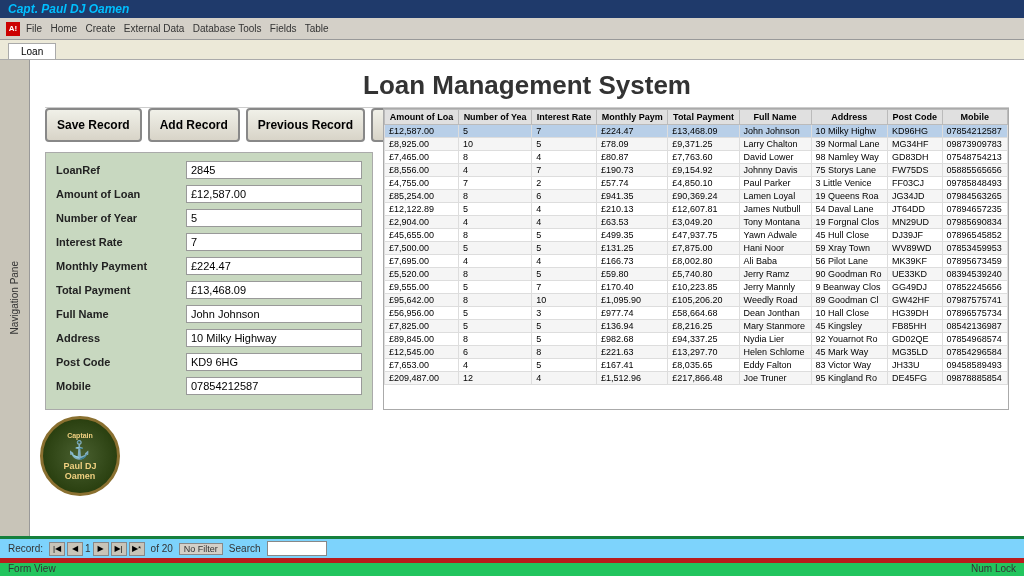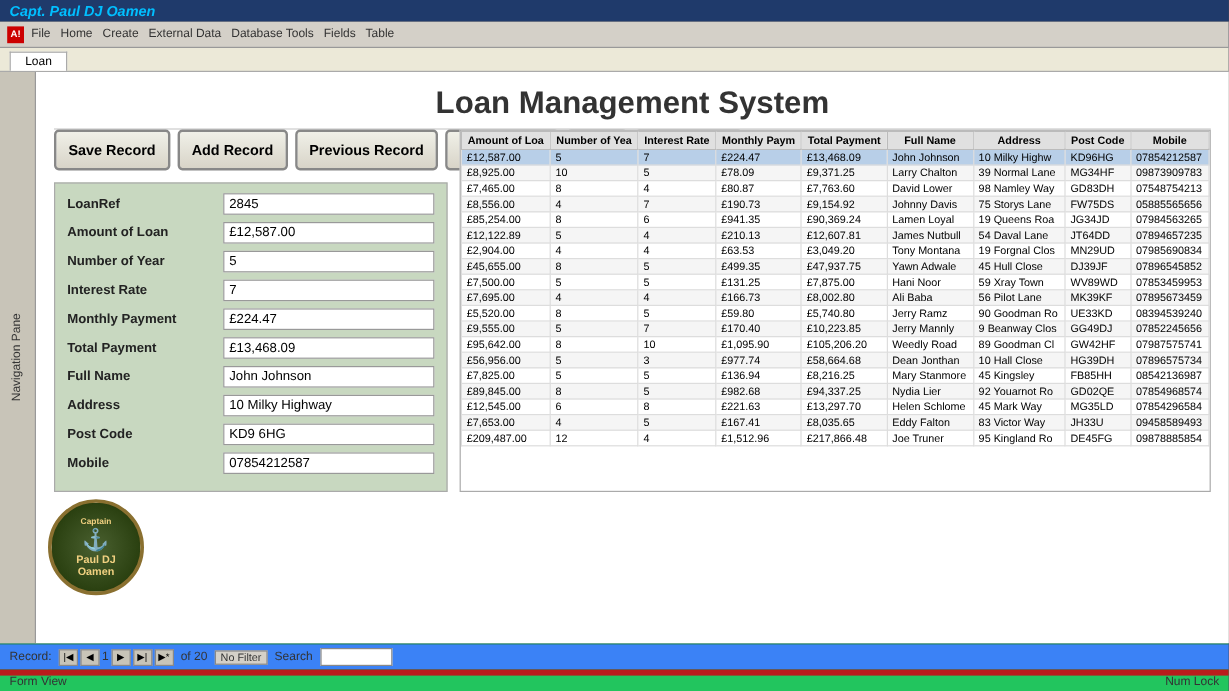--- a/index.html
+++ b/index.html
@@ -223,26 +223,26 @@
       border: 1px solid #ddd;
       padding: 1px 4px;
       white-space: nowrap;
       font-size: 9px;
     }
     .data-table tr:nth-child(even) td { background: #f5f5f5; }
     .data-table tr.selected td { background: #b8cfe8; }
 
     
     .status-bar {
-      background: #3b82f6;
+      background: #7dd3fc;
       height: 22px;
       display: flex;
       align-items: center;
       padding: 0 8px;
-      border-top: 1px solid #15803d;
+      border-top: 3px solid #15803d;
       font-size: 10px;
       color: #333;
       gap: 6px;
     }
     .nav-controls {
       display: flex;
       align-items: center;
       gap: 2px;
     }
     .nav-btn {
@@ -442,20 +442,31 @@
               <tr>
                 <td>£8,556.00</td>
                 <td>4</td>
                 <td>7</td>
                 <td>£190.73</td>
                 <td>£9,154.92</td>
                 <td>Johnny Davis</td>
                 <td>75 Storys Lane</td>
                 <td>FW75DS</td>
                 <td>05885565656</td>
+              </tr>
+              <tr>
+                <td>£4,755.00</td>
+                <td>7</td>
+                <td>2</td>
+                <td>£57.74</td>
+                <td>£4,850.10</td>
+                <td>Paul Parker</td>
+                <td>3 Little Venice</td>
+                <td>FF03CJ</td>
+                <td>09785848493</td>
               </tr>
               <tr>
                 <td>£85,254.00</td>
                 <td>8</td>
                 <td>6</td>
                 <td>£941.35</td>
                 <td>£90,369.24</td>
                 <td>Lamen Loyal</td>
                 <td>19 Queens Roa</td>
                 <td>JG34JD</td>

